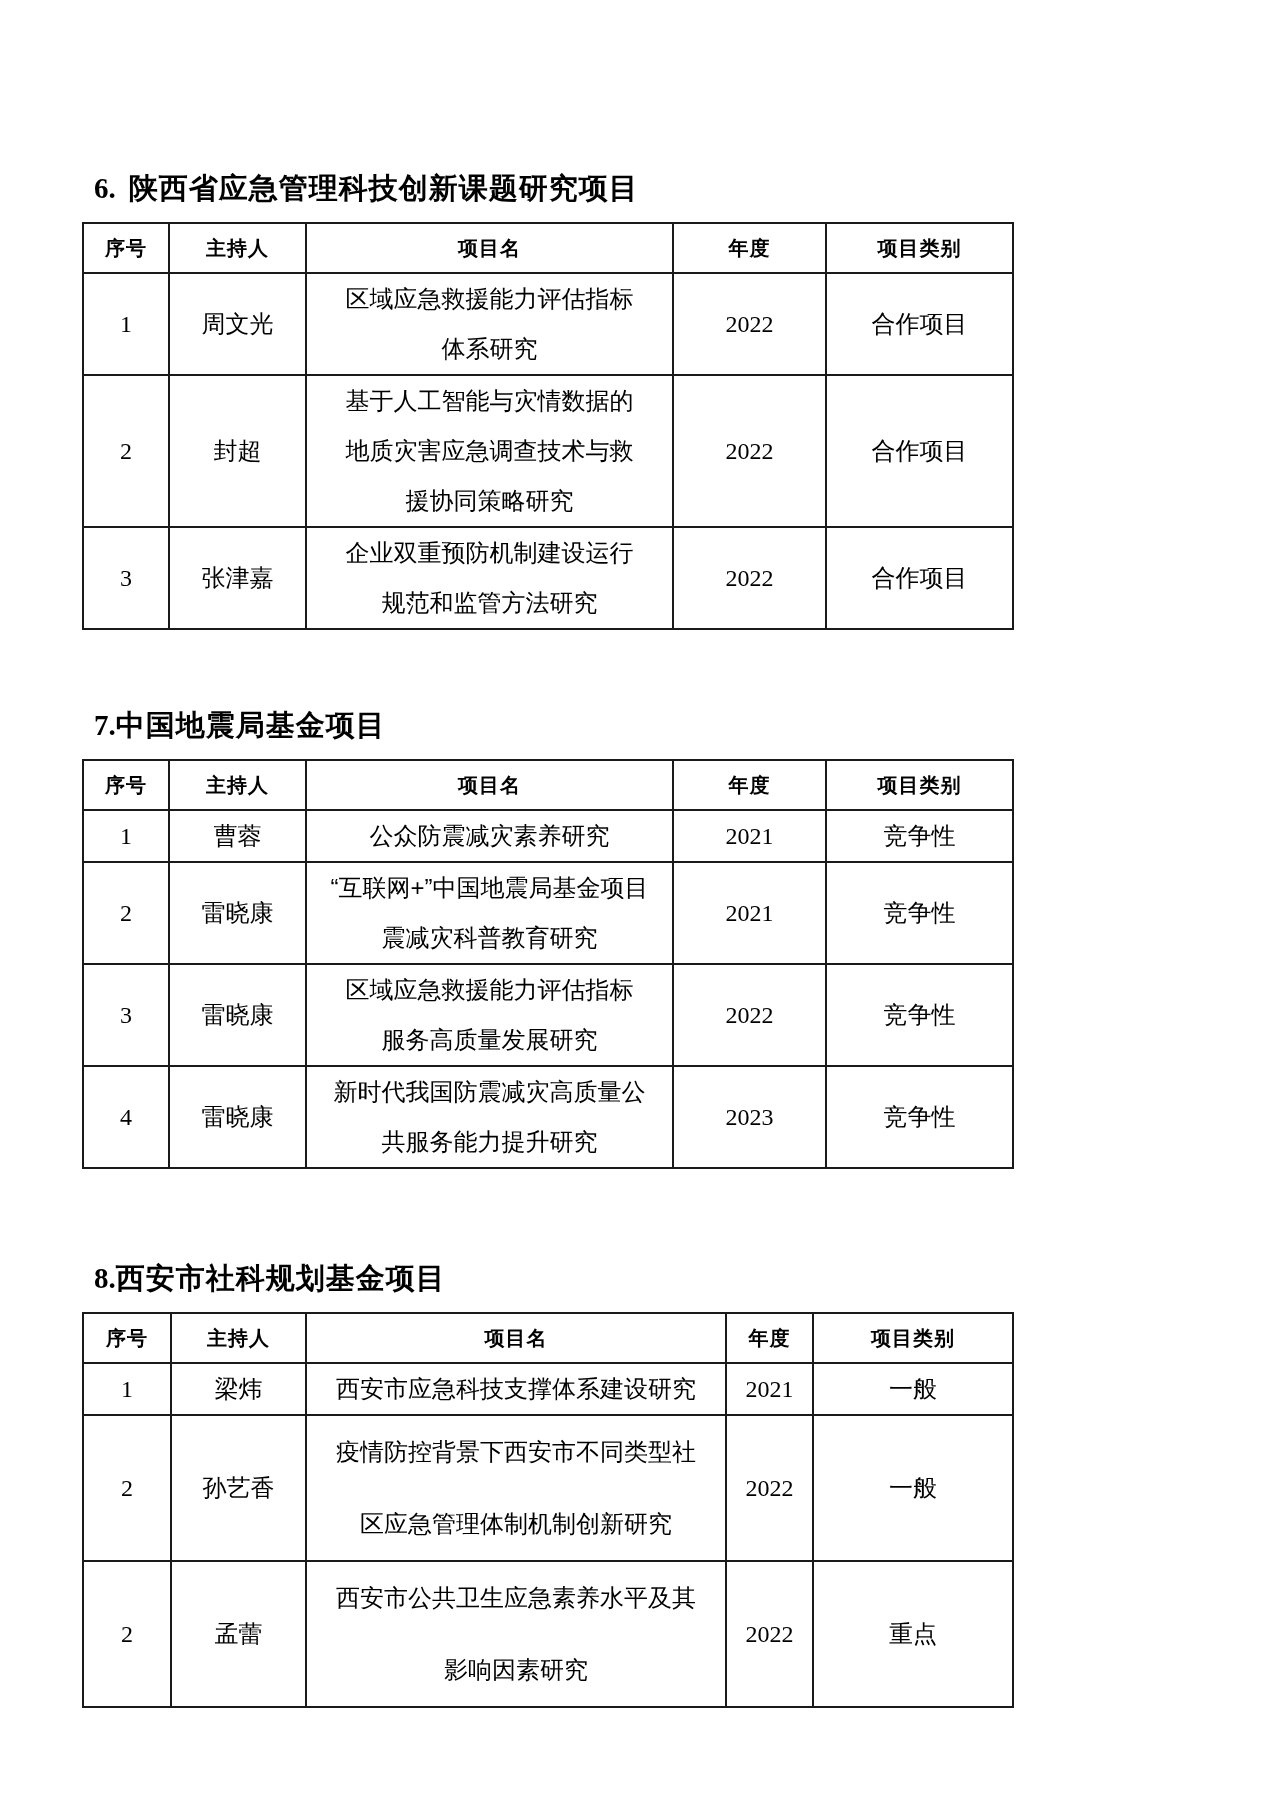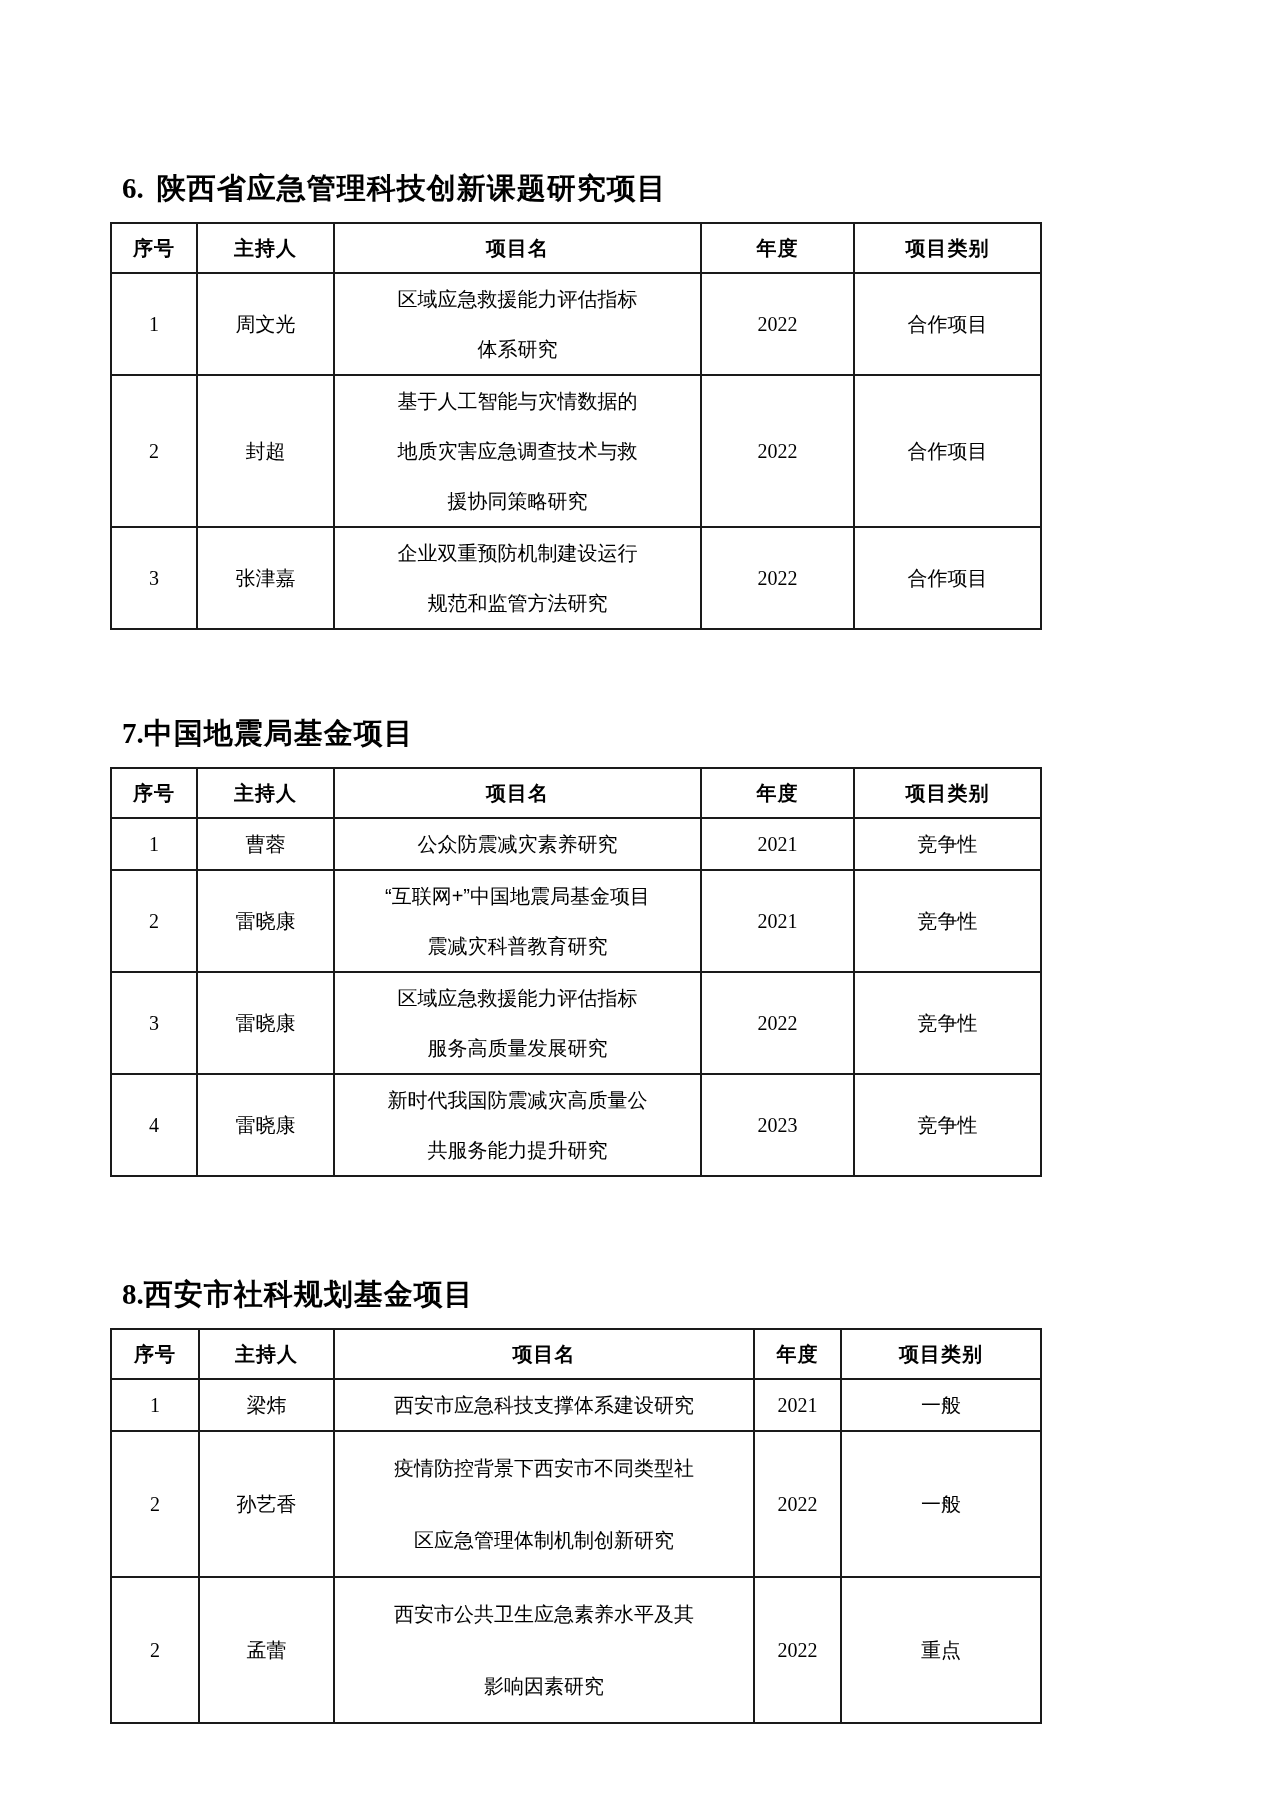--- a/index.html
+++ b/index.html
@@ -10,21 +10,21 @@
     background: #ffffff;
     color: #000000;
     font-family: "Liberation Sans", sans-serif;
     overflow: hidden;
     box-sizing: border-box;
   }
   .page {
     box-sizing: border-box;
     width: 1280px;
     height: 1805px;
-    padding: 170px 0 0 110px;
+    padding: 170px 0 0 82px;
   }
   .sec { margin: 0; }
   .heading {
     margin: 0;
     padding-left: 12px;
     font-size: 29px;
     line-height: 36px;
     font-weight: bold;
     white-space: nowrap;
   }
@@ -47,34 +47,34 @@
     text-align: center;
     vertical-align: middle;
     overflow: hidden;
   }
   .tbl th {
     height: 48px;
     font-size: 20px;
     font-weight: bold;
     letter-spacing: 1px;
   }
-  .tbl td { font-size: 20px; }
+  .tbl td { font-size: 24px; }
   .tbl tr.lines-1 { height: 50px; }
   .tbl tr.lines-2 { height: 100px; }
   .tbl tr.lines-3 { height: 150px; }
   .t3 tr.lines-2 { height: 145px; }
 
   .tbl .line { height: 50px; line-height: 50px; white-space: nowrap; }
   .t3 tr.lines-2 .line { height: 72px; line-height: 72px; }
 
   .c-no, .c-year {
     font-family: "Liberation Serif", serif;
     font-size: 25px;
   }
-  .sec + .sec { margin-top: 12px; }
+  .sec + .sec { margin-top: 4px; }
   .gap-a { height: 73px; }  
   .gap-b { height: 87px; }
 </style>
 </head>
 <body>
 
 <div class="page">
 
   <section class="sec sec-6">
     <h2 class="heading">

